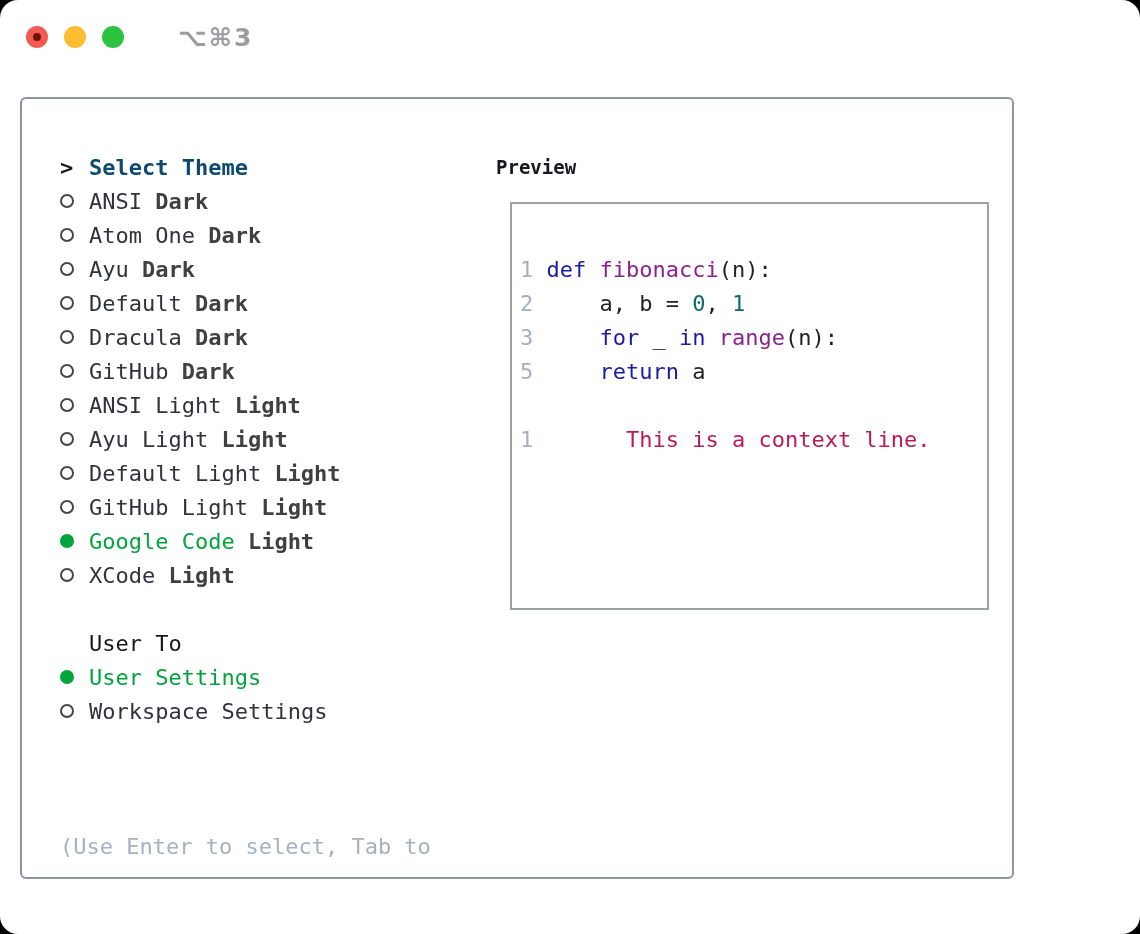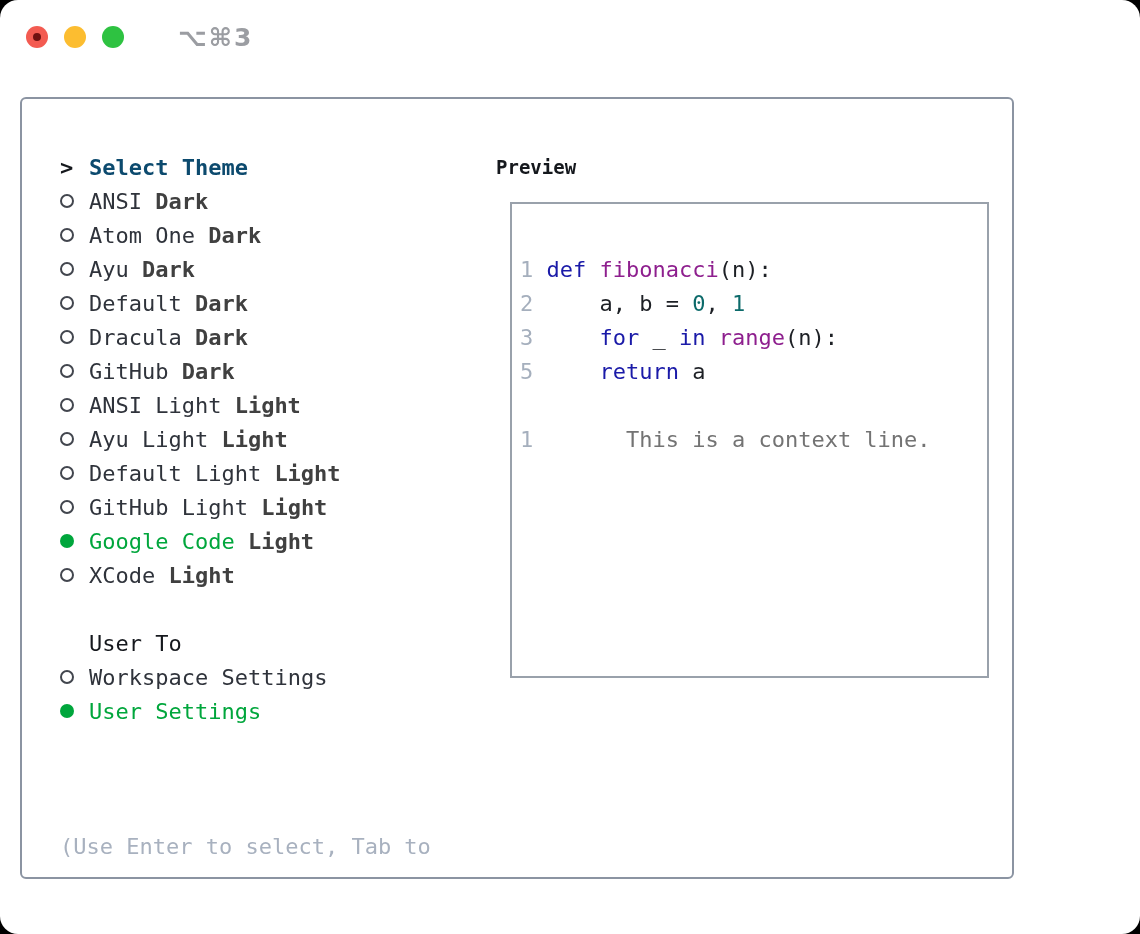--- a/index.html
+++ b/index.html
@@ -41,31 +41,31 @@
   .row.selected .name{color:#00a63c;}
   .variant{color:#404040;margin-left:0.6em;font-weight:bold;}
   .gap-row{height:34px;}
   .help{color:#a8b1bf;font-size:22px;line-height:34px;white-space:pre;}
   
   .right-col{position:absolute;left:474px;top:51px;}
   .preview-header{
     height:34px;line-height:34px;font-size:19px;font-weight:bold;color:#15181d;
   }
   .preview-box{
-    margin-left:14px;margin-top:18px;width:479px;height:476px;
+    margin-left:14px;margin-top:18px;width:479px;height:408px;
     border:2px solid #99a1ab;box-sizing:border-box;padding-top:49px;padding-left:8px;
     background:#fff;overflow:hidden;
   }
   .code-line{height:34px;line-height:34px;font-size:22px;white-space:pre;}
   .gutter{display:inline-block;width:2ch;color:#a5afbd;}
   .tok-kw{color:#1a1aa8;}
   .tok-fn{color:#8e1f8e;}
   .tok-lit{color:#0c6a6a;}
   .tok-pl{color:#1d2025;}
-  .tok-ctx{color:#737373;}
+  .tok-ctx{color:#be185d;}
   .tok-del{color:#c22d11;}
   .tok-add{color:#00bf1e;}
 </style>
 </head>
 <body>
 
 <div class="window">
 
   <div class="titlebar">
     <span class="light red"></span>
@@ -98,22 +98,22 @@
         </div>
 
       <div class="gap-row"></div>
 
       <div class="row subheader">
         <span class="marker"></span>
         <span class="label">User To</span>
       </div>
 
       <div id="apply-list">
+          <div class="row selected"><span class="marker"><span class="radio sel"></span></span><span class="name">User Settings</span></div>
           <div class="row"><span class="marker"><span class="radio"></span></span><span class="name">Workspace Settings</span></div>
-          <div class="row selected"><span class="marker"><span class="radio sel"></span></span><span class="name">User Settings</span></div>
         </div>
 
       <div class="gap-row"></div>
 
       <div class="help">
         <div>(Use Enter to select, Tab to</div>
         <div>change focus)</div>
       </div>
     </div>
 

